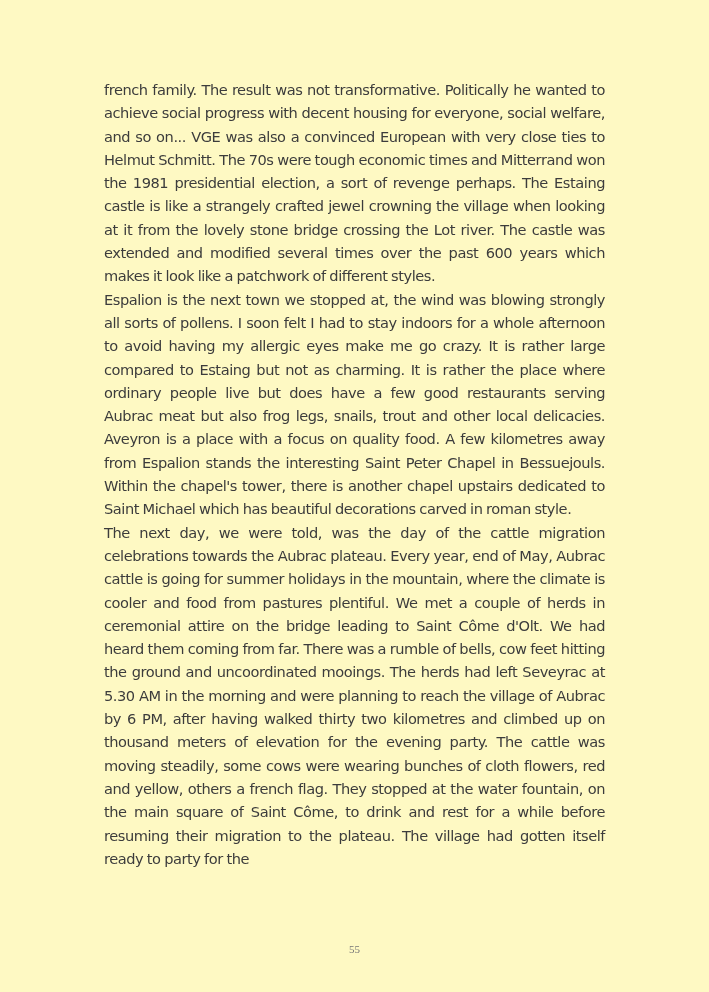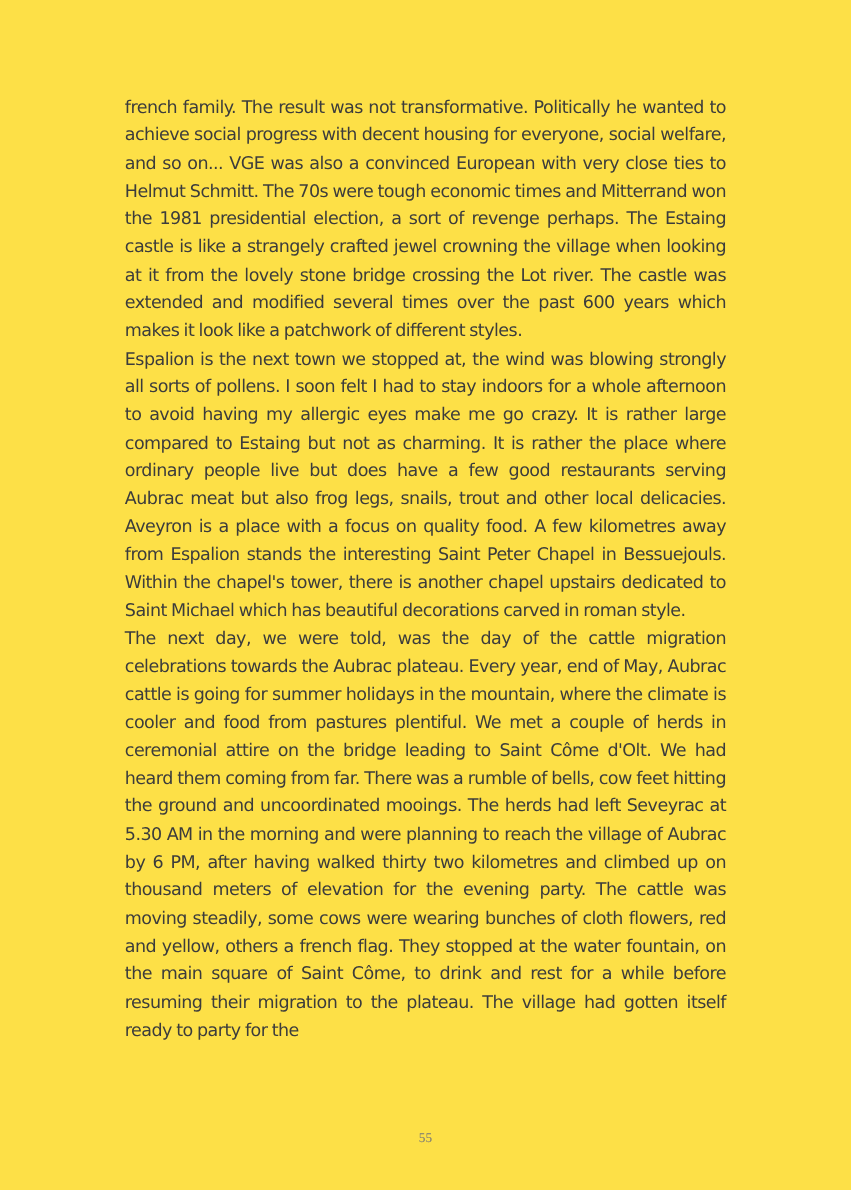--- a/index.html
+++ b/index.html
@@ -1,17 +1,17 @@
 <!DOCTYPE html>
 <html><head>
   <meta charset="utf-8">
   <style>
     html, body { margin: 0; padding: 0; background: #ffffff; }
     body { width: 709px; height: 992px; position: relative; overflow: hidden; }
-    .page { position: absolute; left: 0; top: 0; width: 709px; height: 992px; background: #fde047; }
+    .page { position: absolute; left: 0; top: 0; width: 709px; height: 992px; background: #fef9c3; }
     .text-block {
       position: absolute;
       left: 104px;
       top: 78px;
       width: 501px;
       font-family: "DejaVu Sans", sans-serif;
       font-size: 14.6px;
       letter-spacing: -0.45px;
       word-spacing: -0.6px;
       line-height: 23.3px;

